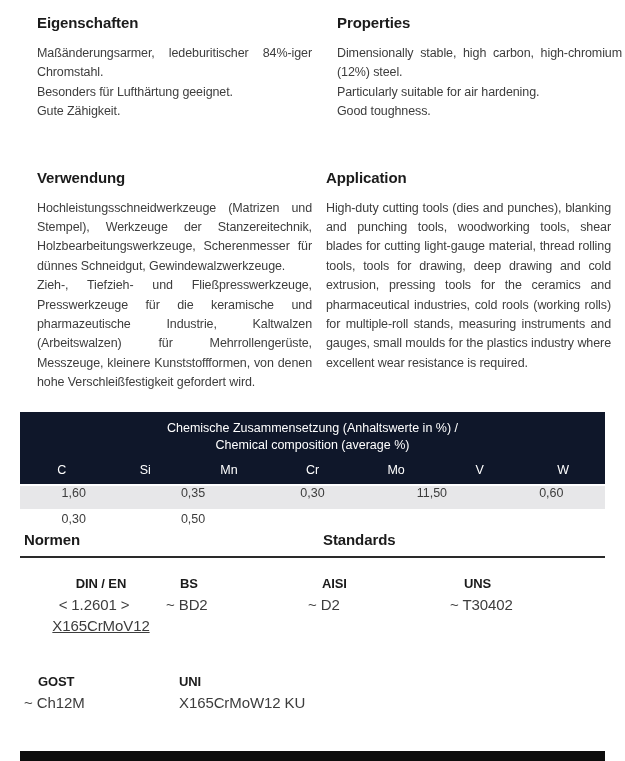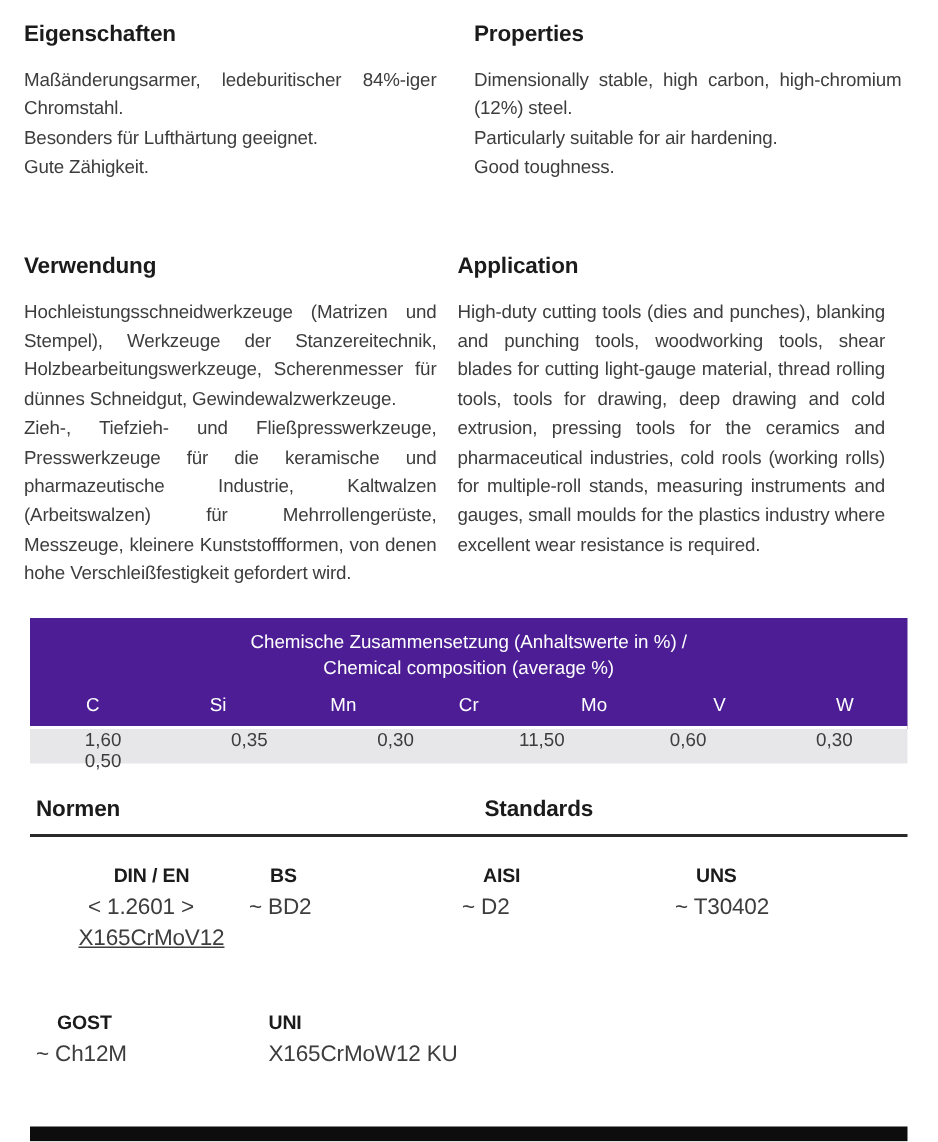--- a/index.html
+++ b/index.html
@@ -4,33 +4,33 @@
 <style>
   html,body{margin:0;padding:0;background:#ffffff;}
   .page{
     position:relative;
     width:625px;height:761px;
     background:#ffffff;
     overflow:hidden;
     font-family:"Liberation Sans",sans-serif;
     color:#3d3d3d;
   }
-  .cols{display:grid;grid-template-columns:275px 285px;column-gap:25px;padding:0 16px;}
+  .cols{display:grid;grid-template-columns:275px 285px;column-gap:25px;padding:0 37px;}
   h2.sec{font-size:15px;line-height:18px;font-weight:bold;color:#1b1b1b;margin:0 0 12px 0;letter-spacing:-0.1px;}
   p.body{margin:0;font-size:12.5px;line-height:19.4px;text-align:justify;letter-spacing:-0.1px;}
   .sec1{padding-top:14px;}
   .sec2{margin-top:47px;gap:14px;}
 
   
   .comp{margin:19px 20px 0;width:585px;}
-  .comp-head{background:#4c1d95;color:#ffffff;text-align:center;padding-top:8px;border-bottom:2px solid #ffffff;}
+  .comp-head{background:#0f172a;color:#ffffff;text-align:center;padding-top:8px;border-bottom:2px solid #ffffff;}
   .comp-title{font-size:12.5px;line-height:17px;}
   .comp-cols{display:grid;grid-template-columns:repeat(7,1fr);margin-top:9px;padding-bottom:7px;font-size:12.5px;}
   .comp-cols .cell{text-align:center;}
-  .comp-vals{display:grid;grid-template-columns:repeat(6,1fr);background:#e7e7e9;font-size:12.5px;height:23px;align-items:center;}
+  .comp-vals{display:grid;grid-template-columns:repeat(5,1fr);background:#e7e7e9;font-size:12.5px;height:23px;align-items:center;gap:12px;}
   .comp-vals .cell{text-align:center;color:#3d3d3d;}
 
   
   .std-heads{display:flex;margin:22px 20px 0;}
   .std-heads h2{margin:0;}
   .std-heads .h-de{width:299px;margin-left:4px;}
   .rule{border:0;border-top:2px solid #2a2a2a;margin:7px 20px 0;}
   .std-grid{display:flex;margin:18px 20px 0;}
   .std-col1{margin-left:2px;width:144px;text-align:center;}
   .std-col2{width:142px;}

